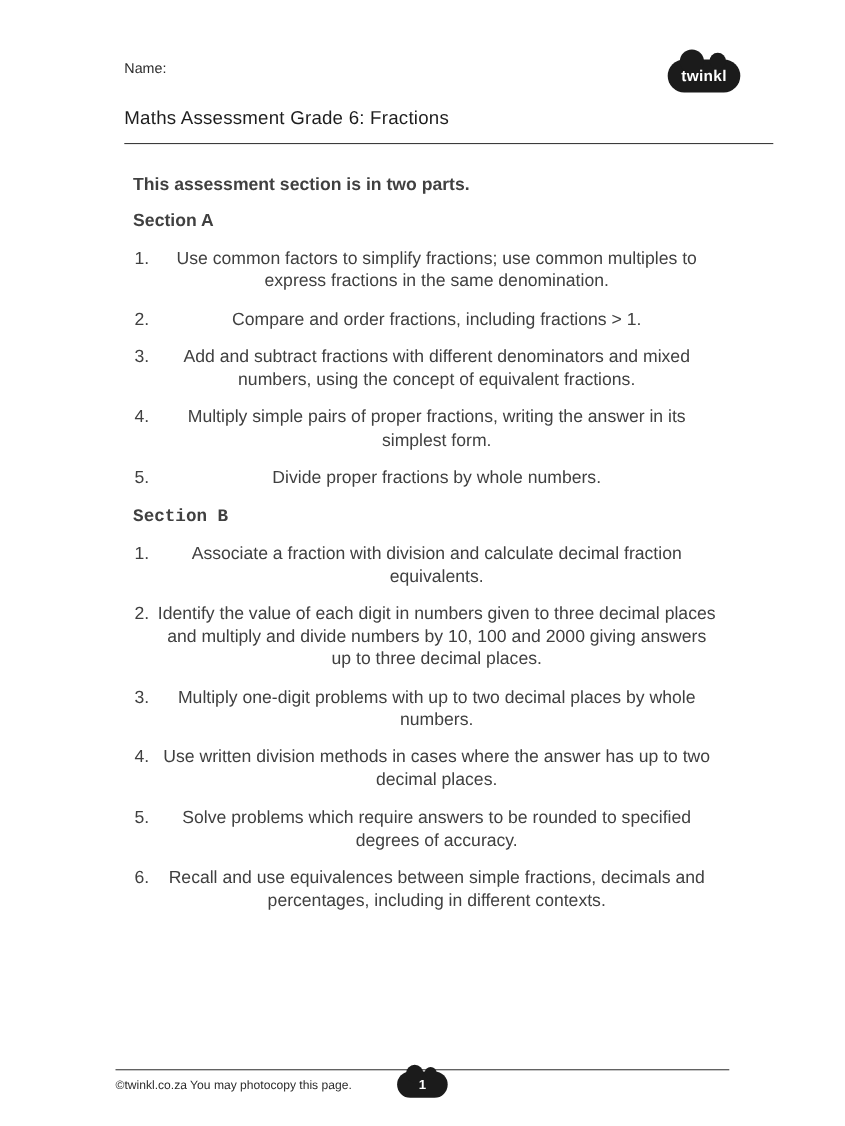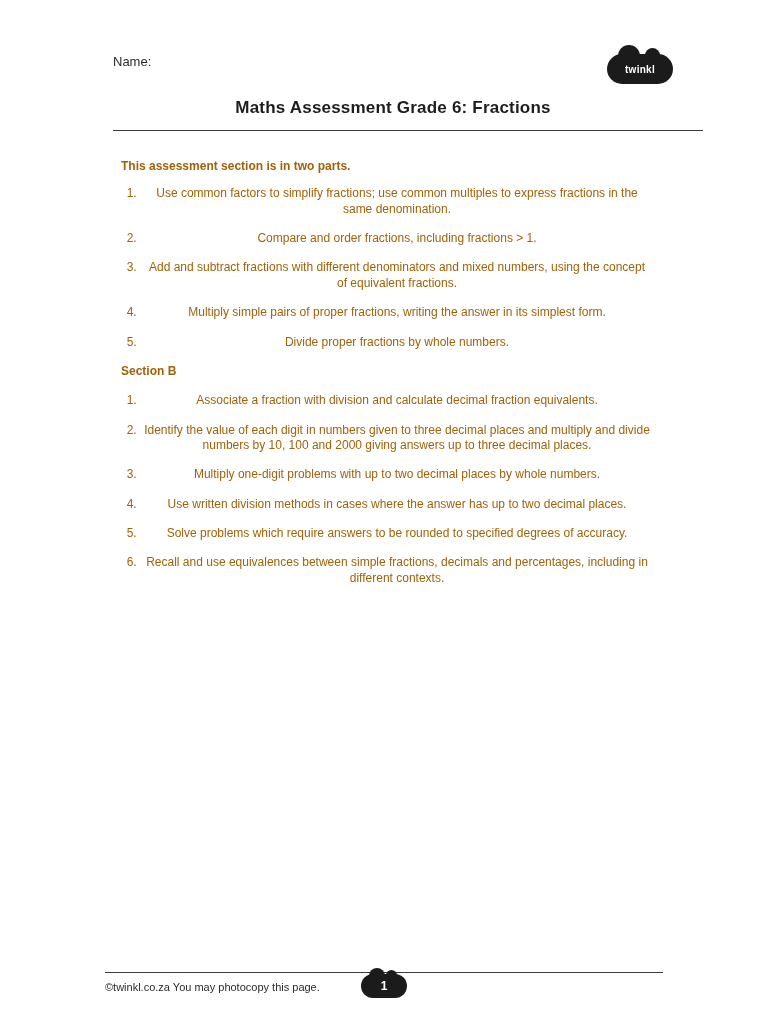--- a/index.html
+++ b/index.html
@@ -32,48 +32,47 @@
     width: 22px; height: 22px; border-radius: 50%;
     background: #1b1b1b; top: -9px; left: 11px;
   }
   .logo-cloud::after {
     content: ""; position: absolute;
     width: 15px; height: 15px; border-radius: 50%;
     background: #1b1b1b; top: -6px; right: 13px;
   }
   .logo-text {
     position: relative; z-index: 1;
-    color: #ffffff; font-size: 10px; font-weight: bold;
+    color: #ffffff; font-size: 14px; font-weight: bold;
     letter-spacing: 0.3px;
   }
   .doc-title {
     font-size: 17px;
-    font-weight: bold;
+    font-weight: normal;
     color: #1d1d1d;
     margin-top: 14px;
     letter-spacing: 0.2px;
-    text-align: center;
   }
   .header-divider {
     border: none;
     border-top: 1.6px solid #3c3c3c;
     margin: 12px 0 0 0;
     width: 674px;
   }
 
   
   .content {
     padding: 28px 52px 0 56px;
-    font-size: 12px;
+    font-size: 16px;
     line-height: 1.28;
-    color: #a16207;
+    color: #404040;
   }
   .intro-text { font-weight: bold; margin-bottom: 12px; }
   .section-heading { font-weight: bold; margin-bottom: 14px; }
-  .section-heading.second { margin-top: 8px; }
+  .section-heading.second { margin-top: 8px; font-family: Liberation Mono, monospace; }
   ol.objective-list {
     list-style: decimal;
     padding-left: 19px;
     margin: 0 0 8px 0;
     text-align: center;
   }
   ol.objective-list li {
     margin-bottom: 14px;
     padding-left: 3px;
   }
@@ -128,20 +127,21 @@
         <span class="logo-text">twinkl</span>
       </div>
     </div>
     <div class="doc-title">Maths Assessment Grade 6: Fractions</div>
     <hr class="header-divider">
   </div>
 
   <div class="content">
     <div class="intro-text">This assessment section is in two parts.</div>
 
+    <div class="section-heading">Section A</div>
 
     <ol class="objective-list">
       <li>Use common factors to simplify fractions; use common multiples to express fractions in the same denomination.</li>
       <li>Compare and order fractions, including fractions &gt; 1.</li>
       <li>Add and subtract fractions with different denominators and mixed numbers, using the concept of equivalent fractions.</li>
       <li>Multiply simple pairs of proper fractions, writing the answer in its simplest form.</li>
       <li>Divide proper fractions by whole numbers.</li>
     </ol>
 
     <div class="section-heading second">Section B</div>

